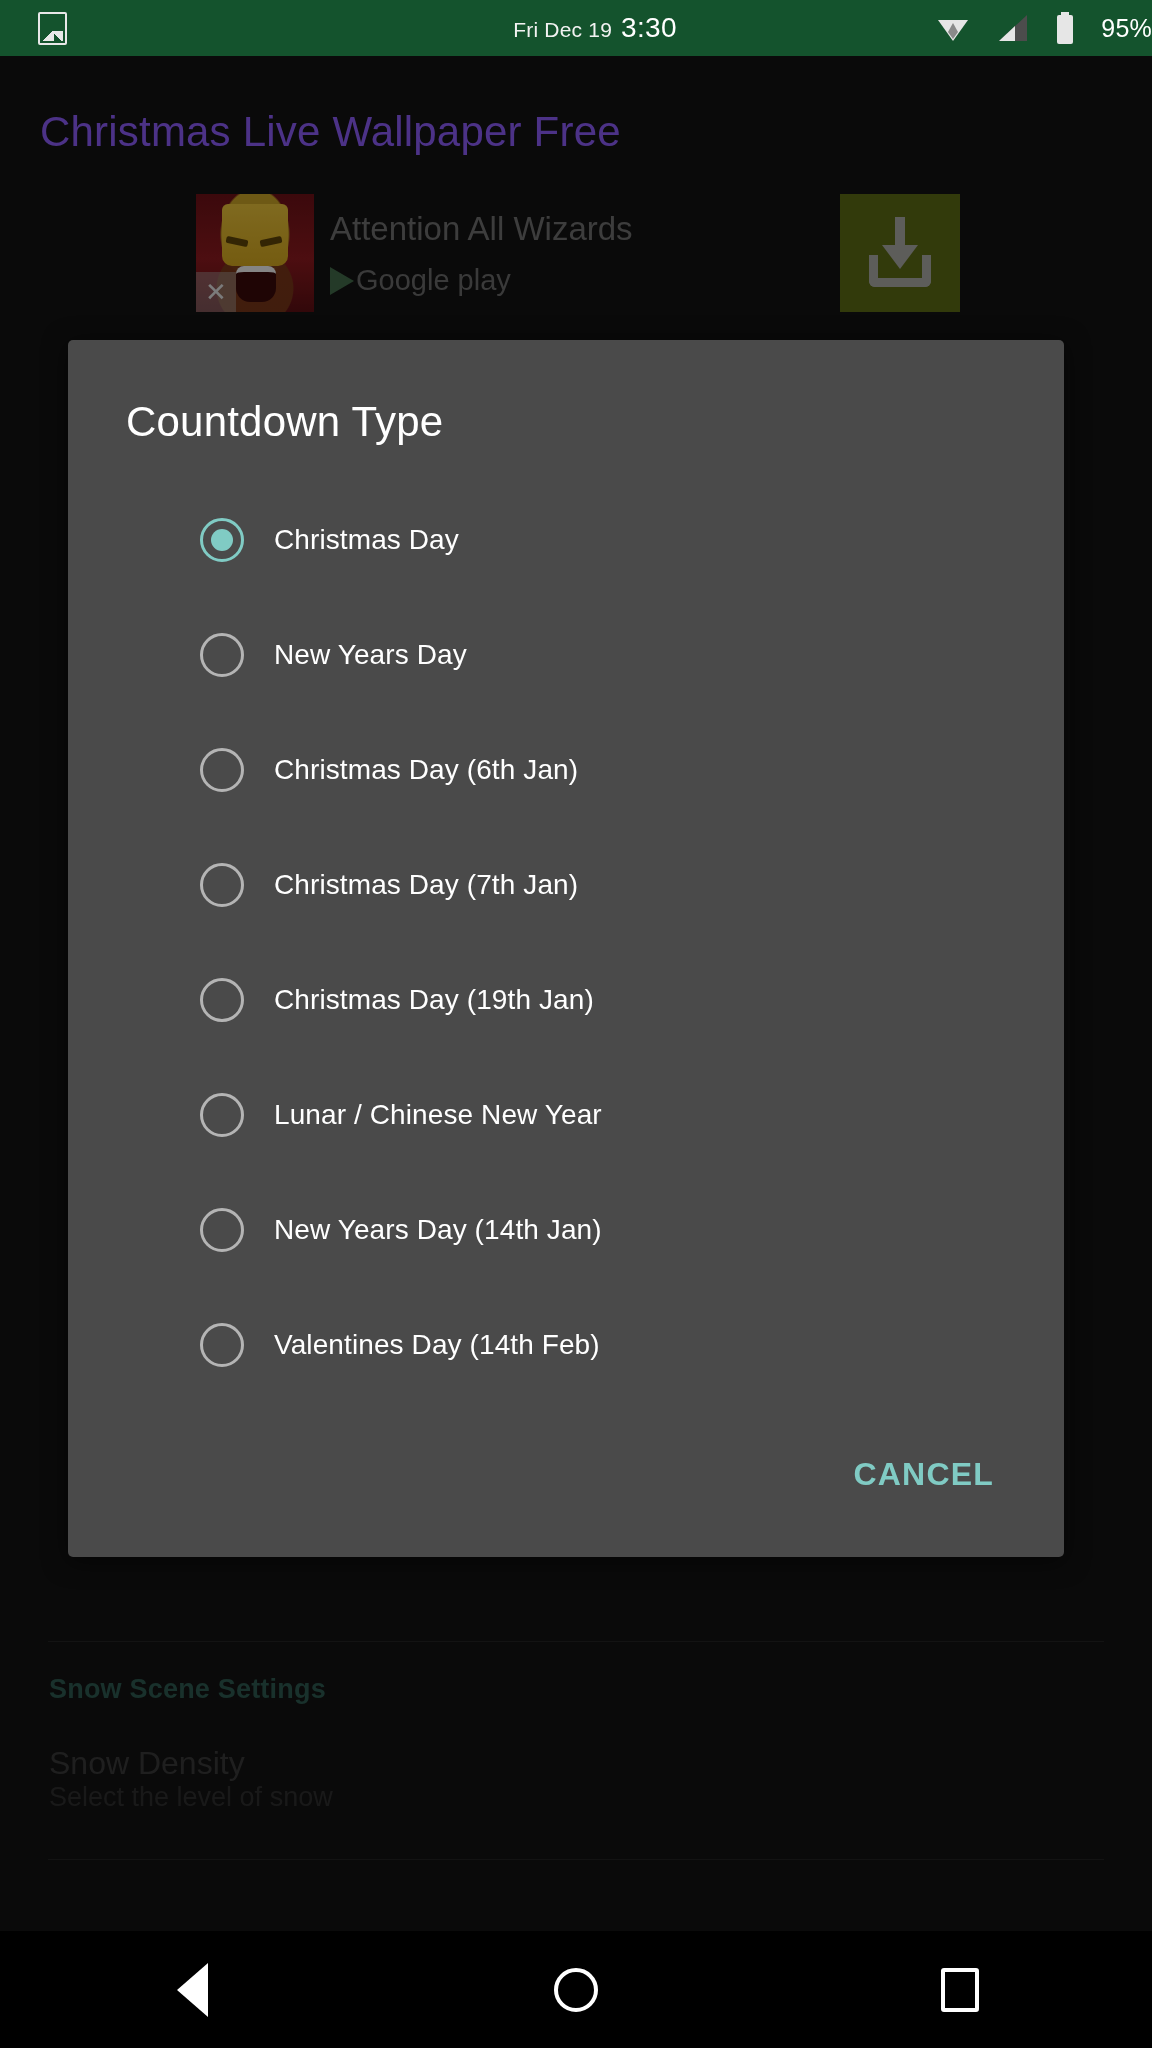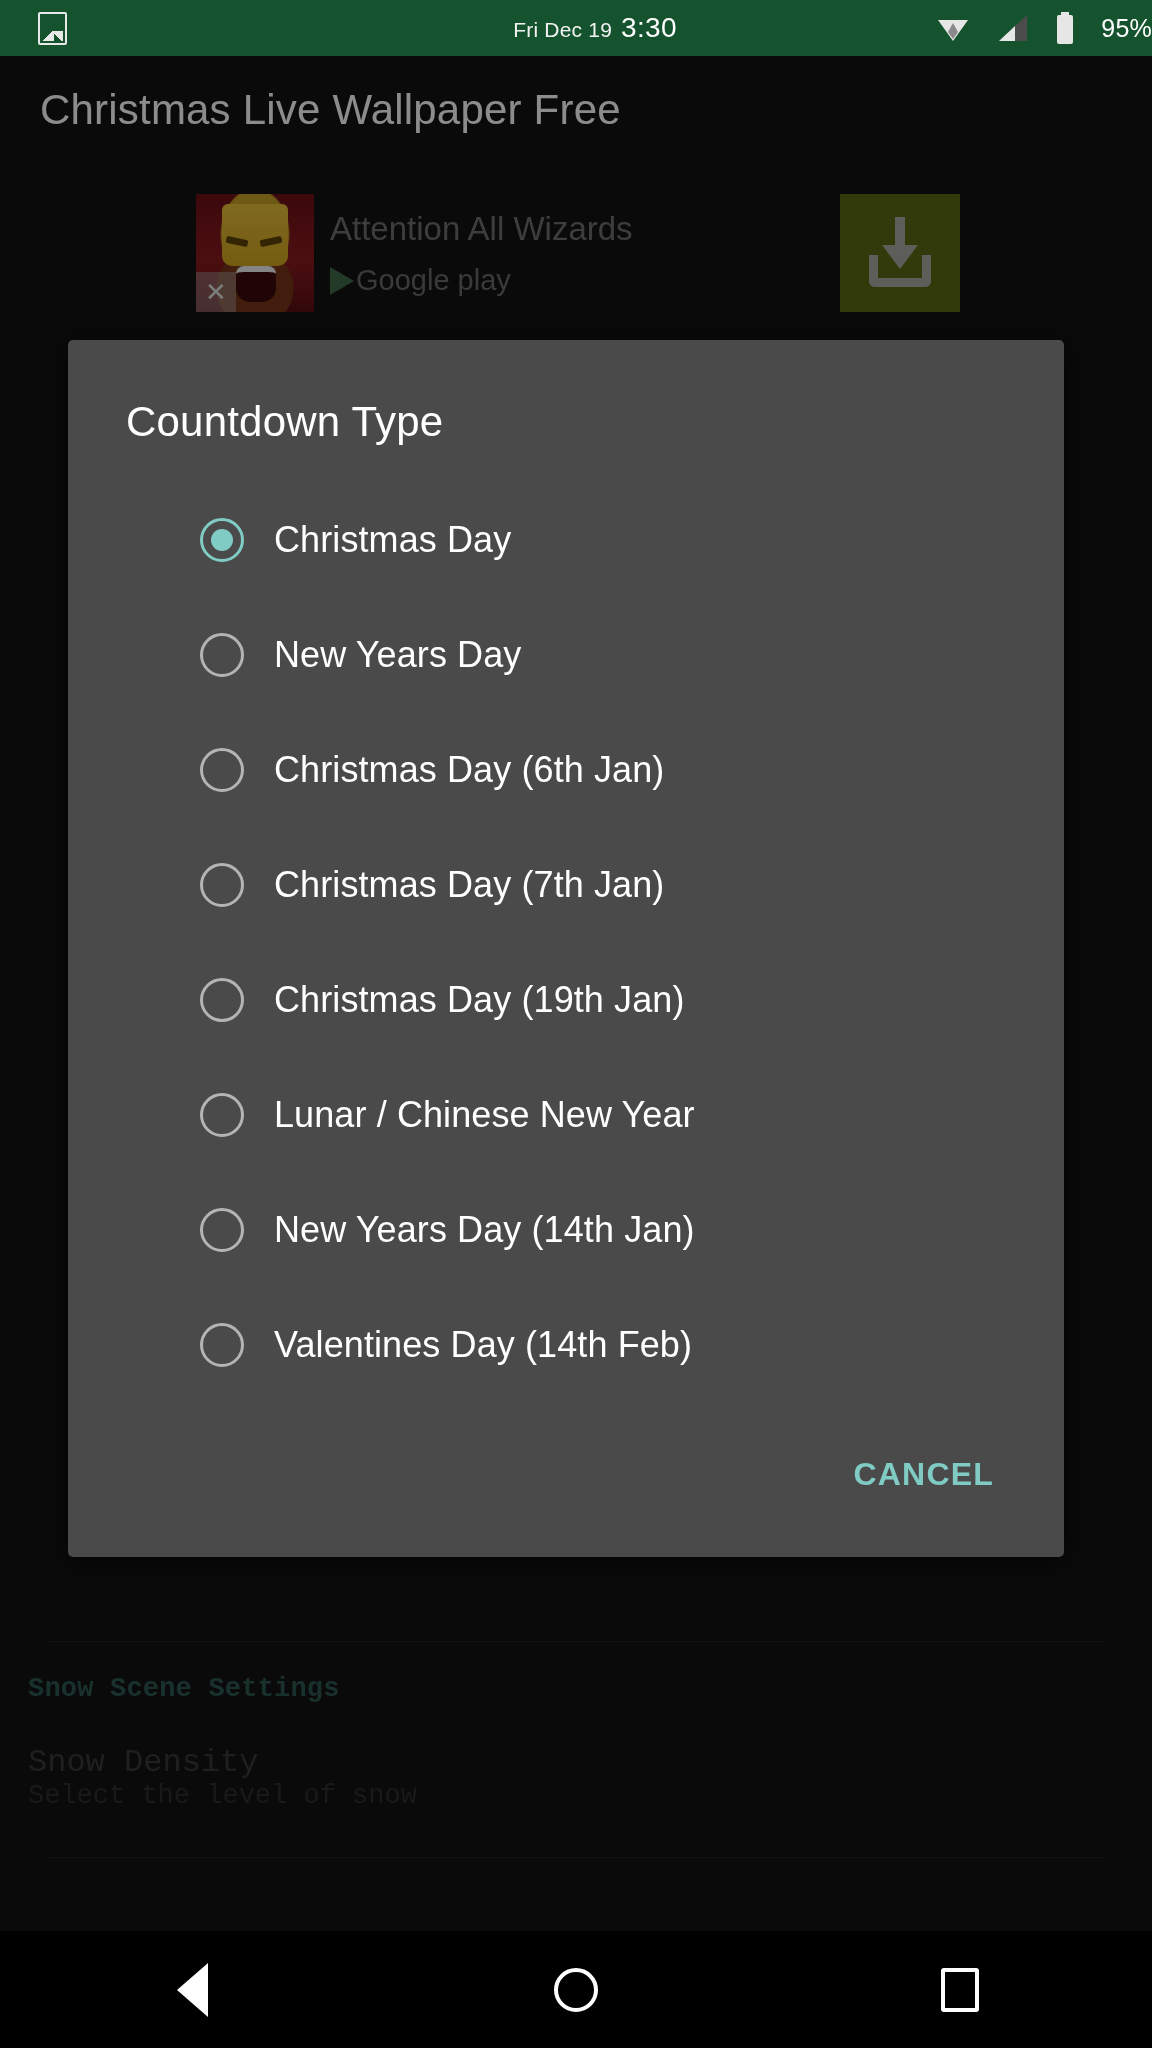--- a/index.html
+++ b/index.html
@@ -90,24 +90,24 @@
   
   .app-bg {
     position: absolute;
     top: 56px; left: 0;
     width: 1152px;
     height: 1875px;
     background: #131313;
   }
   .app-title {
     position: absolute;
-    top: 30px;
+    top: 52px;
     left: 40px;
     font-size: 42px;
-    color: #ffffff;
+    color: #8b5cf6;
     letter-spacing: 0.2px;
     white-space: nowrap;
   }
 
   
   .ad-banner {
     position: absolute;
     top: 130px; left: 0;
     width: 1152px;
     height: 125px;
@@ -220,22 +220,21 @@
   }
 
   
   .bg-rows {
     position: absolute;
     top: 255px; left: 0;
     width: 1152px;
   }
   .bg-row {
     position: relative;
-    padding: 0 28px;
-    font-family: Liberation Mono, monospace;
+    padding: 0 49px;
   }
   .bg-section {
     font-size: 27px;
     color: #2e5a50;
     font-weight: bold;
     letter-spacing: 0.2px;
   }
   .bg-title {
     font-size: 32px;
     color: #3a3a3a;
@@ -297,21 +296,21 @@
   .radio-row.selected .radio-mark::after {
     content: "";
     position: absolute;
     left: 50%; top: 50%;
     width: 22px; height: 22px;
     margin: -11px 0 0 -11px;
     border-radius: 50%;
     background: #80cbc4;
   }
   .radio-label {
-    font-size: 36px;
+    font-size: 28px;
     color: #ffffff;
     white-space: nowrap;
     letter-spacing: 0.1px;
   }
   .dialog-actions {
     display: flex;
     justify-content: flex-end;
     padding: 48px 60px 58px 0;
   }
   .cancel-btn {

